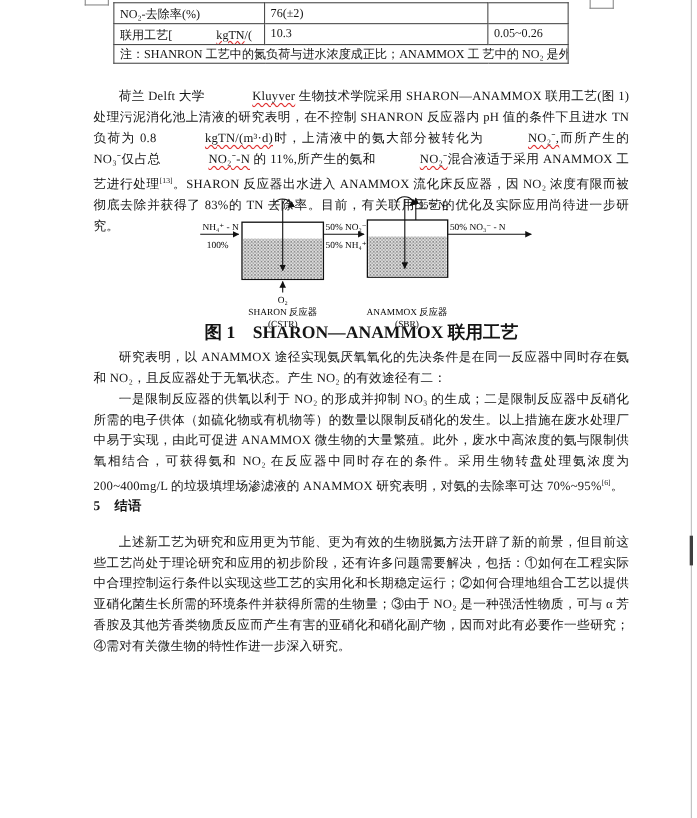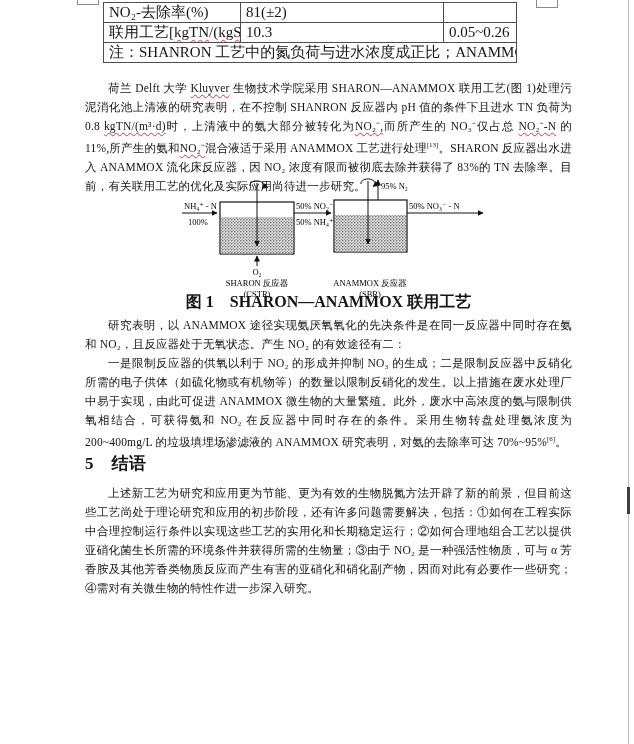--- a/index.html
+++ b/index.html
@@ -2,32 +2,32 @@
 <html><head>
 <meta charset="utf-8">
 <style>
   html,body{margin:0;padding:0;}
   body{
     width:634px;height:744px;position:relative;background:#ffffff;overflow:hidden;
     font-family:"Liberation Serif","DejaVu Serif",serif;color:#141414;
   }
   .abs{position:absolute;}
   
-  .doc-table{border-collapse:collapse;table-layout:fixed;width:413px;font-size:15px;padding-left:45px;}
+  .doc-table{border-collapse:collapse;table-layout:fixed;width:413px;font-size:11px;padding-left:45px;}
   .doc-table td{border:1px solid #4d4d4d;padding:0 5px;height:18px;vertical-align:middle;
     white-space:nowrap;overflow:hidden;}
   .doc-table .note-cell{height:16px;}
   
   .body-text{left:85px;width:487px;font-size:11.5px;line-height:19px;
     text-align:justify;text-indent:2em;letter-spacing:0.2px;font-family:Liberation Serif, serif;}
   .w{text-decoration-line:underline;text-decoration-style:wavy;
-     text-decoration-color:#e03131;text-decoration-thickness:1px;text-underline-offset:2px;}
+     text-decoration-color:#e03131;text-decoration-thickness:1px;text-underline-offset:2px;margin-left:40px;}
   .sup{font-size:7px;vertical-align:super;letter-spacing:0;}
   
-  .section-heading{left:85px;width:487px;font-weight:bold;font-size:17px;letter-spacing:0.5px;}
+  .section-heading{left:85px;width:487px;font-weight:bold;font-size:12px;letter-spacing:0.5px;}
   .fig-caption{left:85px;width:487px;text-align:center;font-weight:bold;font-size:16px;}
   
   .remnant{border-left:1px solid #8a8a8a;border-right:1px solid #8a8a8a;border-bottom:1px solid #8a8a8a;}
   .page-edge{background:#bdbdbd;}
   .edge-mark{background:#3f3f3f;}
   svg text{font-family:"Liberation Serif","DejaVu Serif",serif;}
 </style>
 </head>
 <body>
 
@@ -36,21 +36,21 @@
 
 <table class="doc-table abs" style="left:103px;top:2px;">
   <colgroup>
       <col style="width:137px">
       <col style="width:203px">
       <col style="width:73px">
     </colgroup>
   <tbody>
       <tr>
     <td><span>NO₂-去除率(%)</span></td>
-    <td>81(±2)</td>
+    <td>76(±2)</td>
     <td></td>
   </tr>
   <tr>
     <td><span>联用工艺[</span><span class="w">kgTN</span><span>/(</span><span class="w">kgSS·d</span><span>)]</span></td>
     <td>10.3</td>
     <td>0.05~0.26</td>
   </tr>
   <tr>
     <td colspan="3" class="note-cell">注：SHANRON 工艺中的氮负荷与进水浓度成正比；ANAMMOX 工 艺中的 NO₂ 是外加的。</td>
   </tr>

